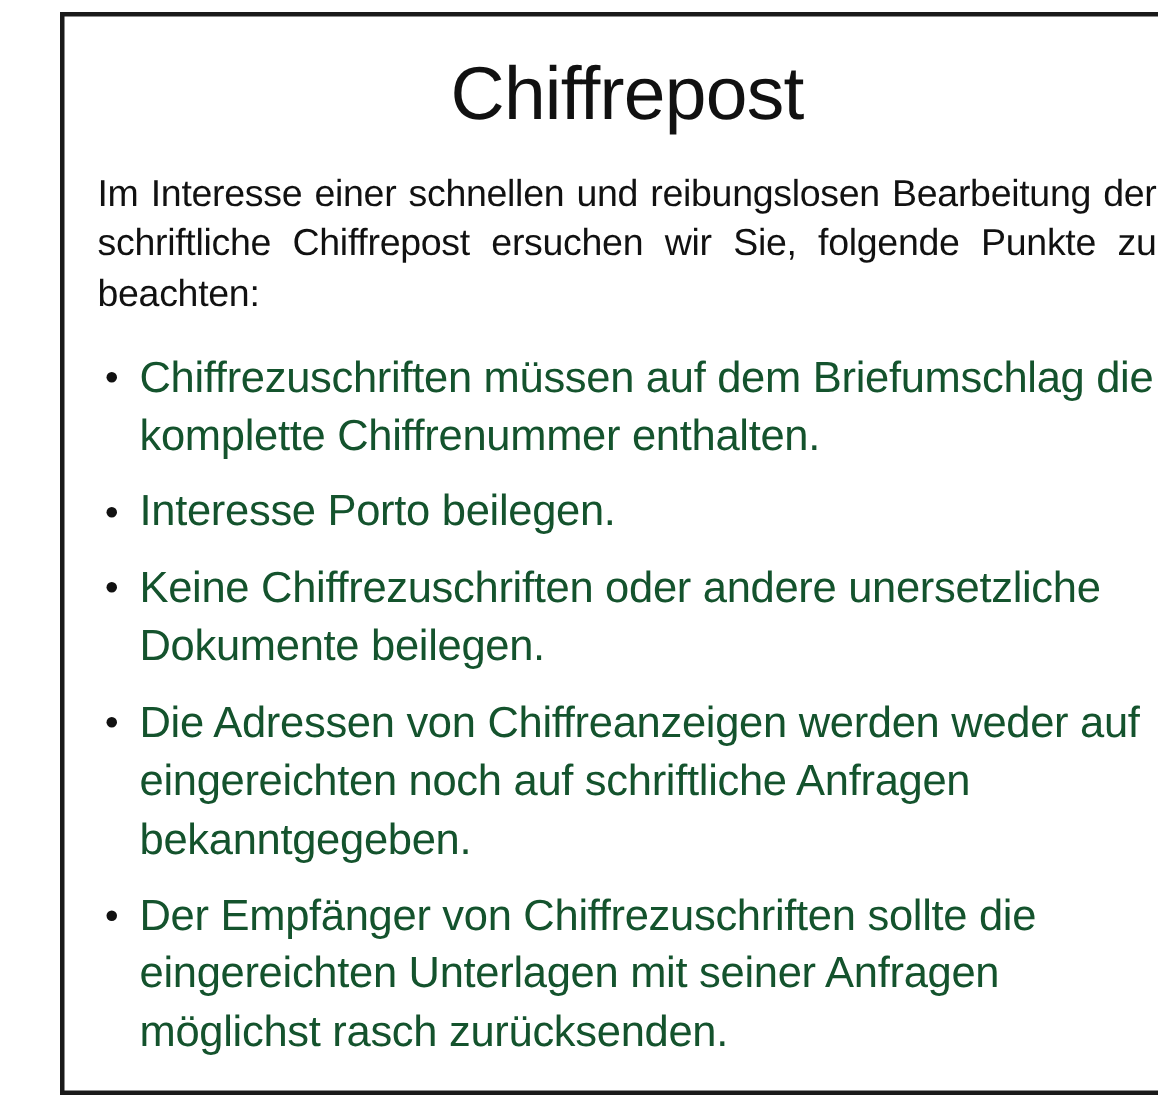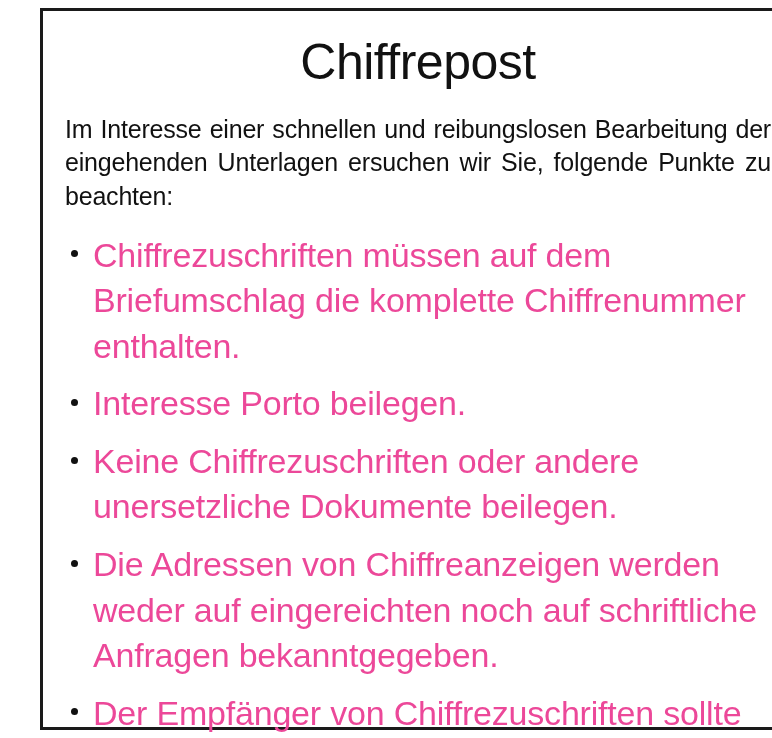--- a/index.html
+++ b/index.html
@@ -56,23 +56,23 @@
     margin: 0 0 20px 0;
     letter-spacing: -0.2px;
   }
   ul.bullets {
     list-style: none;
     margin: 0;
     padding: 0;
   }
   ul.bullets li {
     position: relative;
-    font-size: 34px;
+    font-size: 29px;
     line-height: 1.34;
-    color: #ec4899;
+    color: #14532d;
     padding-left: 28px;
     margin-bottom: 12px;
     text-align: left;
     letter-spacing: -0.2px;
   }
   ul.bullets li .dot {
     position: absolute;
     left: 6px;
     top: 0.52em;
     width: 7px;
@@ -83,21 +83,21 @@
 </style>
 </head>
 <body>
 
 <div class="page">
   <div class="frame">
     <div class="content">
 
       <h1 class="doc-title">Chiffrepost</h1>
 
-      <p class="intro">Im Interesse einer schnellen und reibungslosen Bearbeitung der eingehenden Unterlagen ersuchen wir Sie, folgende Punkte zu beachten:</p>
+      <p class="intro">Im Interesse einer schnellen und reibungslosen Bearbeitung der schriftliche Chiffrepost ersuchen wir Sie, folgende Punkte zu beachten:</p>
 
       <ul class="bullets">
         <li>
           <span class="dot"></span>
           <span>Chiffrezuschriften müssen auf dem Briefumschlag die komplette Chiffrenummer enthalten.</span>
         </li>
         <li>
           <span class="dot"></span>
           <span>Interesse Porto beilegen.</span>
         </li>

